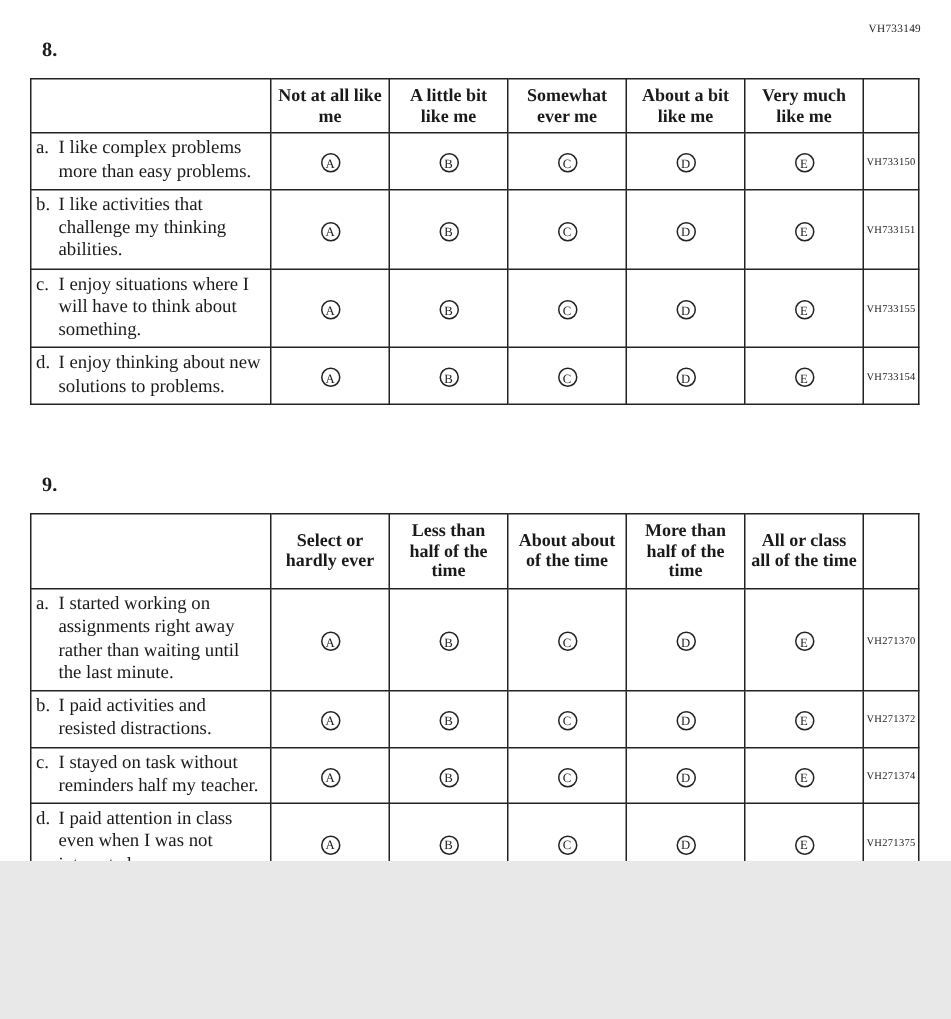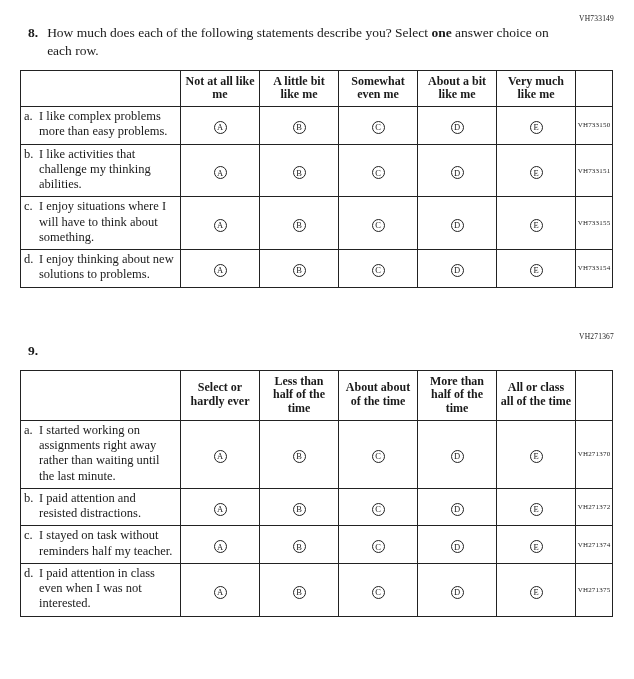--- a/index.html
+++ b/index.html
@@ -1,17 +1,17 @@
 <!DOCTYPE html>
 <html><head>
 <meta charset="utf-8">
 <style>
   html,body { margin:0; padding:0; background:#e8e8e8; }
   .page {
-    width:634px; height:679px; margin:0 auto; background:#ffffff;
+    width:634px; height:574px; margin:0 auto; background:#ffffff;
     font-family:"Liberation Serif", serif; color:#1a1a1a;
     box-sizing:border-box; padding:14px 20px 10px 20px; overflow:hidden;
   }
   .question { position:relative; }
   .question + .question { margin-top:44px; }
   .q-code {
     text-align:right; font-size:7.5px; letter-spacing:0.2px;
     color:#222; margin-bottom:1px; min-height:9px;
   }
   .q-prompt { display:flex; font-size:13.5px; line-height:1.32; margin:0 0 10px 8px; }
@@ -54,39 +54,38 @@
 </style>
 </head>
 <body>
 
 <div class="page">
 
   <section class="question">
     <div class="q-code">VH733149</div>
     <div class="q-prompt">
       <span class="q-num">8.</span>
-      <span class="q-text"><span>How much does each of the following statements describe you? Select </span><b>one</b><span> answer choice on each row.</span></span>
     </div>
 
     <table class="grid">
       <colgroup>
         <col class="c-label">
           <col class="c-opt">
           <col class="c-opt">
           <col class="c-opt">
           <col class="c-opt">
           <col class="c-opt">
           <col class="c-code">
       </colgroup>
       <thead>
         <tr>
           <th class="blank"></th>
           <th class="col-head">Not at all like me</th>
           <th class="col-head">A little bit like me</th>
-          <th class="col-head">Somewhat even me</th>
+          <th class="col-head">Somewhat ever me</th>
           <th class="col-head">About a bit like me</th>
           <th class="col-head">Very much like me</th>
           <th class="blank"></th>
         </tr>
       </thead>
       <tbody>
         <tr>
           <td class="label-cell">
             <div class="rowlab">
               <span class="letter">a.</span>
@@ -140,21 +139,20 @@
           <td class="opt-cell"><span class="bubble">C</span></td>
           <td class="opt-cell"><span class="bubble">D</span></td>
           <td class="opt-cell"><span class="bubble">E</span></td>
           <td class="code-cell">VH733154</td>
         </tr>
       </tbody>
     </table>
   </section>
 
   <section class="question">
-    <div class="q-code">VH271367</div>
     <div class="q-prompt">
       <span class="q-num">9.</span>
     </div>
 
     <table class="grid">
       <colgroup>
         <col class="c-label">
           <col class="c-opt">
           <col class="c-opt">
           <col class="c-opt">
@@ -185,21 +183,21 @@
           <td class="opt-cell"><span class="bubble">B</span></td>
           <td class="opt-cell"><span class="bubble">C</span></td>
           <td class="opt-cell"><span class="bubble">D</span></td>
           <td class="opt-cell"><span class="bubble">E</span></td>
           <td class="code-cell">VH271370</td>
         </tr>
         <tr>
           <td class="label-cell">
             <div class="rowlab">
               <span class="letter">b.</span>
-              <span class="rowtext">I paid attention and resisted distractions.</span>
+              <span class="rowtext">I paid activities and resisted distractions.</span>
             </div>
           </td>
           <td class="opt-cell"><span class="bubble">A</span></td>
           <td class="opt-cell"><span class="bubble">B</span></td>
           <td class="opt-cell"><span class="bubble">C</span></td>
           <td class="opt-cell"><span class="bubble">D</span></td>
           <td class="opt-cell"><span class="bubble">E</span></td>
           <td class="code-cell">VH271372</td>
         </tr>
         <tr>

